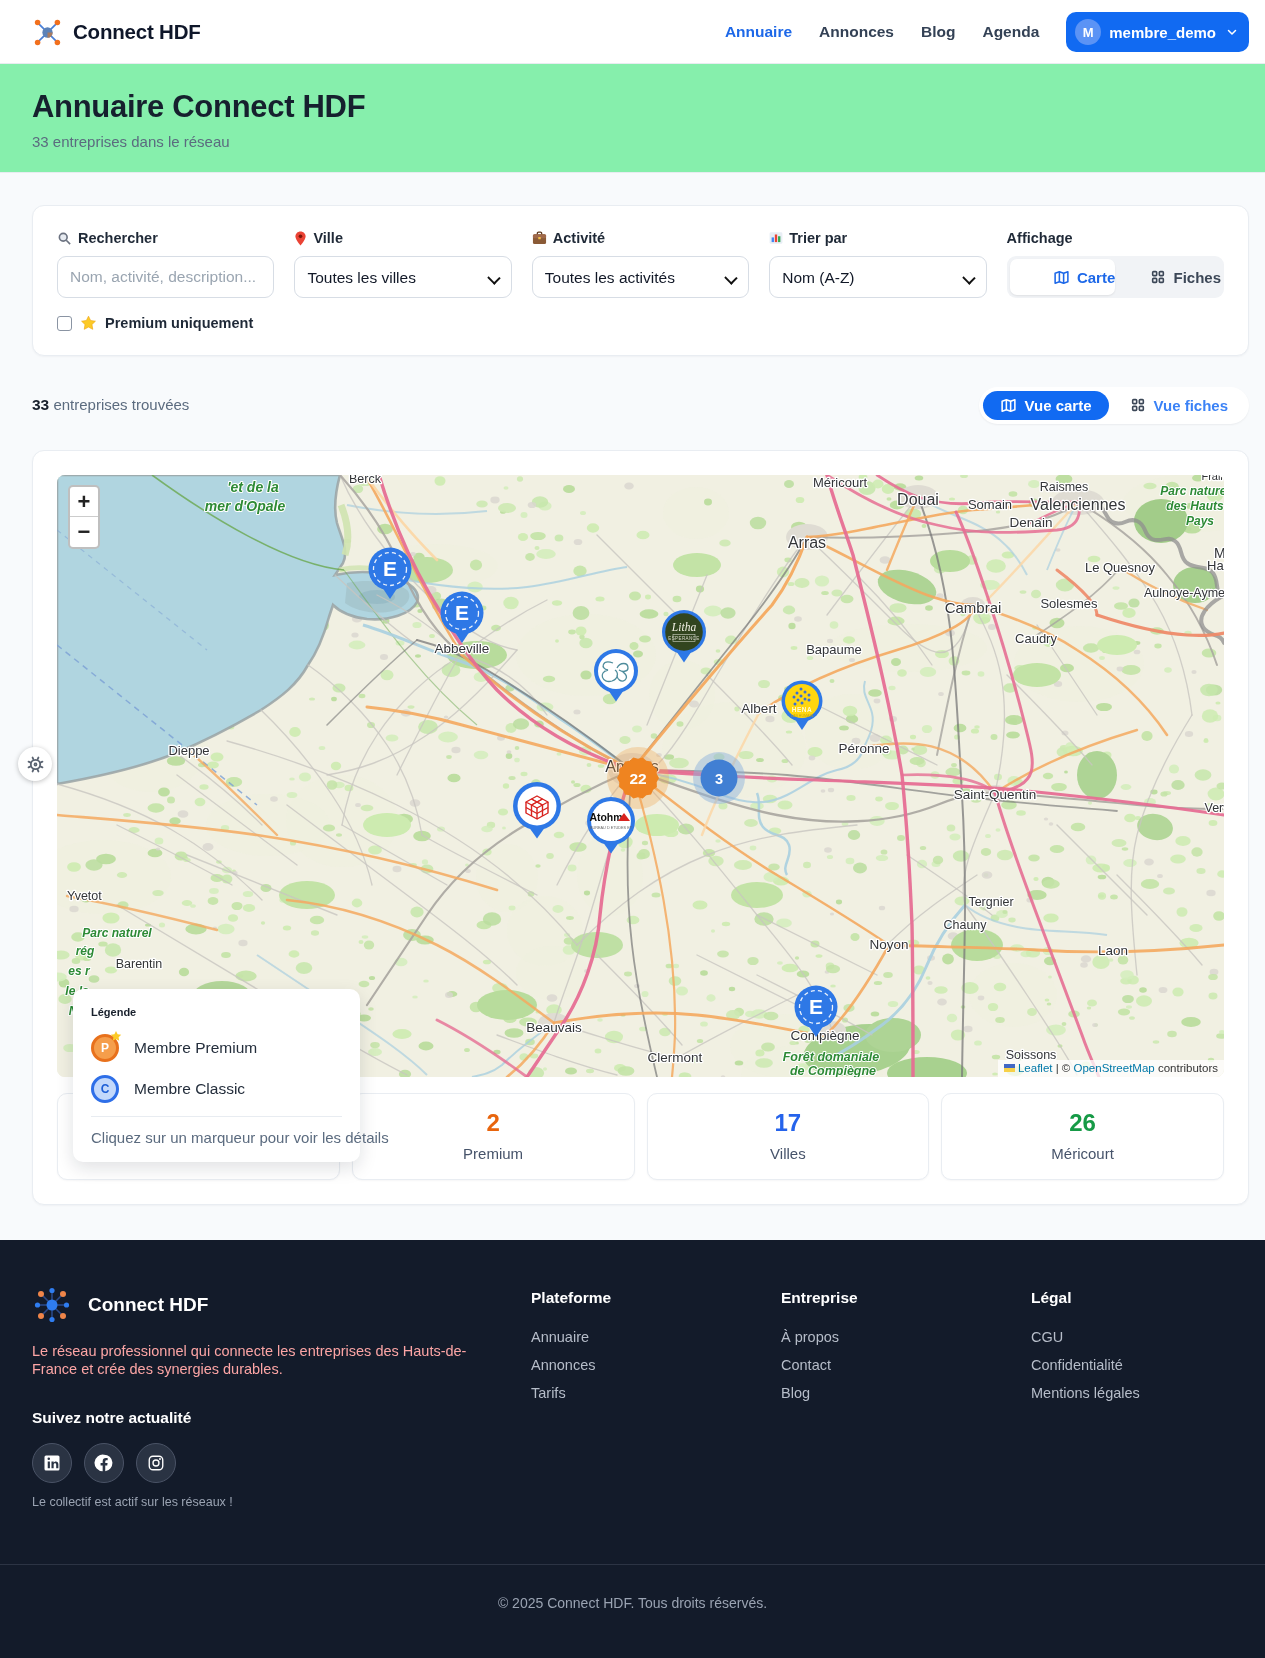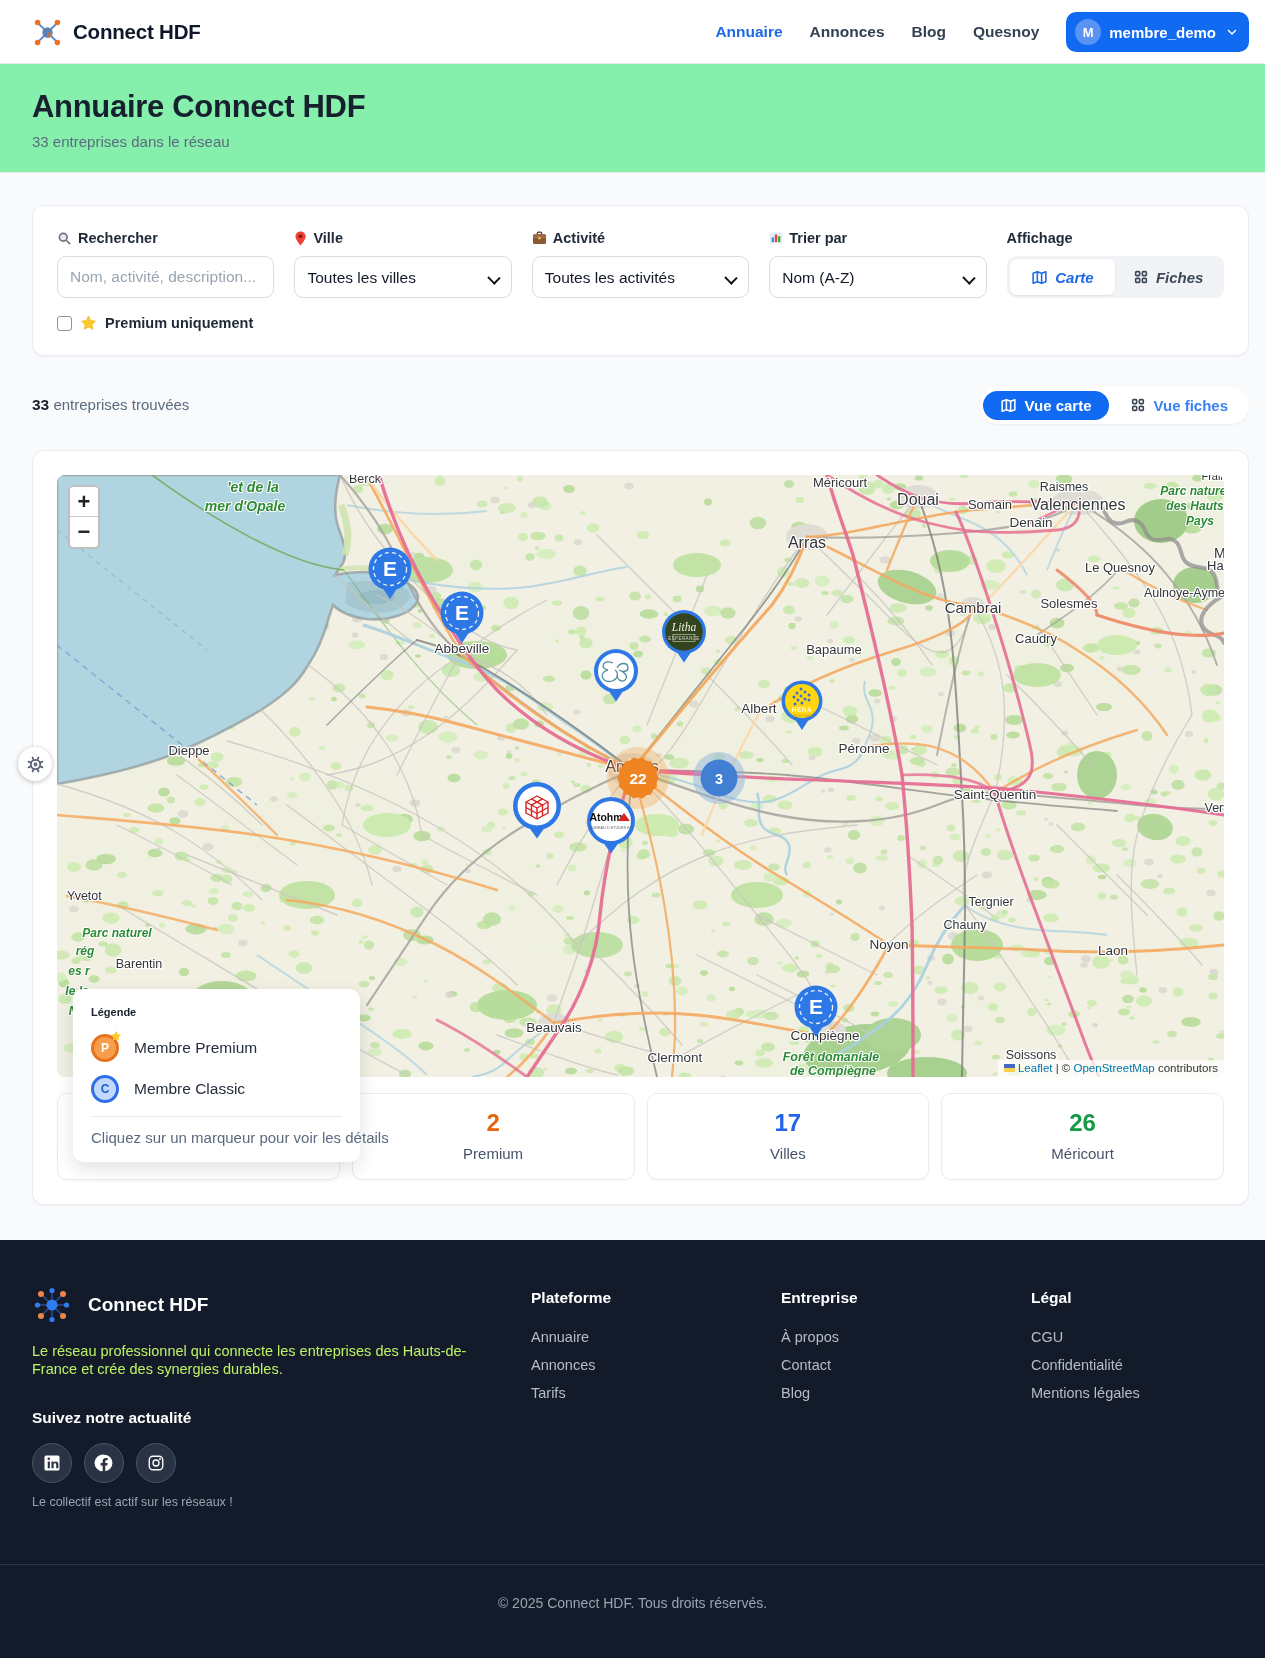--- a/index.html
+++ b/index.html
@@ -24,21 +24,21 @@
   .hero p { margin-top:9px; color:#5b6b7f; font-size:15px; }
   
   .filters { background:#fff; border:1px solid #e9edf2; border-radius:12px; margin-top:32px; padding:24px; box-shadow:0 1px 2px rgba(16,24,40,.04); }
   .frow { display:grid; grid-template-columns:1fr 1fr 1fr 1fr 1fr; gap:20px; }
   .fcol label { display:flex; align-items:center; gap:6px; font-weight:bold; font-size:14.5px; color:#1f2937; margin-bottom:10px; }
   .fcol input, .fcol select { width:100%; height:42px; border:1px solid #d7dde5; border-radius:9px; padding:0 12px; font-size:15.5px; font-family:"Liberation Sans",sans-serif; color:#111827; background:#fff; appearance:none; -webkit-appearance:none; }
   .fcol input::placeholder { color:#9aa5b1; }
   .selwrap { position:relative; }
   .selwrap:after { content:""; position:absolute; right:13px; top:17px; width:8px; height:8px; border-right:2px solid #111; border-bottom:2px solid #111; transform:rotate(45deg) scale(1,0.9); pointer-events:none; }
   .toggle { background:#f1f3f6; border-radius:9px; height:42px; display:flex; padding:3px; }
-  .toggle .seg { flex:1; display:flex; align-items:center; justify-content:center; gap:7px; font-size:15px; font-weight:bold; color:#3c4757; border-radius:7px;font-style:italic; }
+  .toggle .seg { flex:1; display:flex; align-items:center; justify-content:flex-end; gap:7px; font-size:15px; font-weight:bold; color:#3c4757; border-radius:7px; }
   .toggle .seg.on { background:#fff; color:#1d68e8; box-shadow:0 1px 2px rgba(0,0,0,.08); }
   .prem { margin-top:17px; display:flex; align-items:center; gap:8px; font-size:14.5px; font-weight:bold; color:#1f2937;text-align:center; }
   .prem .cb { width:15px; height:15px; border:1.5px solid #8a94a3; border-radius:3px; background:#fff; }
   
   .resrow { display:flex; align-items:center; justify-content:space-between; margin-top:30px; height:38px; }
   .resrow .cnt { font-size:15px; color:#5b6b7f; }
   .resrow .cnt b { color:#18202c; font-size:15.5px; }
   .viewsw { background:#fff; border-radius:21px; padding:4px; display:flex; gap:4px; box-shadow:0 1px 2px rgba(16,24,40,.06); }
   .viewsw .vbtn { display:flex; align-items:center; gap:8px; font-size:15px; font-weight:bold; padding:6px 17px; border-radius:16px; color:#3b82f6; }
   .viewsw .vbtn.on { background:#116af2; color:#fff; }
@@ -64,21 +64,21 @@
   .stats { display:grid; grid-template-columns:1fr 1fr 1fr 1fr; gap:12px; margin-top:16px; }
   .scard { background:#fff; border:1px solid #e9edf2; border-radius:10px; text-align:center; padding:15px 0 17px; box-shadow:0 1px 2px rgba(16,24,40,.04); }
   .scard .num { font-size:24px; font-weight:bold; }
   .scard .lbl { font-size:15px; color:#46536a; margin-top:8px; }
   
   footer { background:#131b2a; margin-top:35px; color:#a7b0bf; }
   .f-in { display:flex; padding-top:45px; }
   .fleft { width:499px; flex:none; }
   .fbrand { display:flex; align-items:center; gap:16px; }
   .fbrand b { color:#fff; font-size:19px; }
-  .fdesc { margin-top:17px; font-size:14.5px; line-height:18px; color:#bef264; width:460px; }
+  .fdesc { margin-top:17px; font-size:14.5px; line-height:18px; color:#fca5a5; width:460px; }
   .fsoc-t { color:#fff; font-weight:bold; font-size:15.5px; margin-top:31px; }
   .socs { display:flex; gap:12px; margin-top:16px; }
   .soc { width:40px; height:40px; border-radius:50%; background:#2a3343; border:1px solid #4a5366; display:flex; align-items:center; justify-content:center; }
   .fsmall { font-size:12.5px; color:#9aa3b2; margin-top:12px; }
   .fcolm { width:250px; flex:none; }
   .fcolm:last-child { width:auto; }
   .fcolm h5 { color:#fff; font-size:15.5px; margin-top:4px; margin-bottom:22px; }
   .fcolm a { display:block; color:#b6bdc9; text-decoration:none; font-size:14.5px; margin-bottom:12px; }
   .fcopy { border-top:1px solid #2c3444; margin-top:55px; padding:30px 0 52px; text-align:center; font-size:14px; color:#9aa3b2; }
 </style>
@@ -97,21 +97,21 @@
         <circle cx="29.5" cy="6.5" r="3.2" fill="#f2701d"></circle>
         <circle cx="6.5" cy="29.5" r="3.2" fill="#f2701d"></circle>
         <circle cx="29.5" cy="29.5" r="3.2" fill="#f2701d"></circle>
       </svg>
       <b>Connect HDF</b>
     </div>
     <nav>
       <a class="active" href="#">Annuaire</a>
       <a href="#">Annonces</a>
       <a href="#">Blog</a>
-      <a href="#">Quesnoy</a>
+      <a href="#">Agenda</a>
       <div class="userbtn"><span class="av">M</span>membre_demo <span class="chev">
             <svg width="12" height="12" viewBox="0 0 24 24" fill="none" stroke="#fff" stroke-width="3" stroke-linecap="round" stroke-linejoin="round">
               <path d="M5 9 L12 16 L19 9"></path>
             </svg>
           </span></div>
     </nav>
   </div>
 </header>
 
 <div class="hero">

